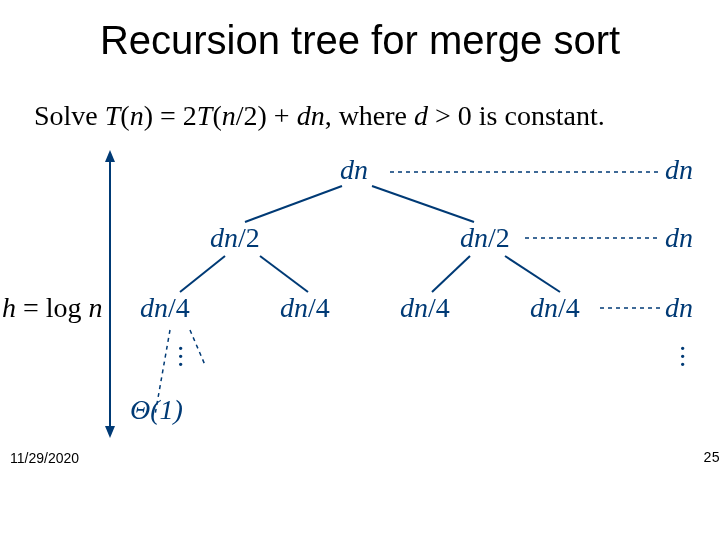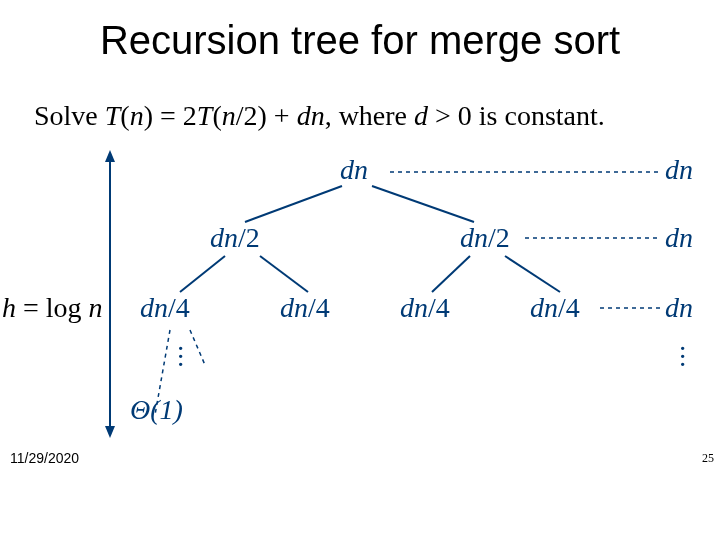--- a/index.html
+++ b/index.html
@@ -63,24 +63,24 @@
   .footer-date {
     position: absolute;
     left: 10px;
     bottom: 6px;
     font-size: 14px;
     font-family: Arial, Helvetica, sans-serif;
     margin-top: 22px;
   }
   .footer-page {
     position: absolute;
-    right: 6px;
+    right: 0;
     bottom: 6px;
-    font-size: 12px;
-    font-family: Liberation Serif, serif;
+    font-size: 14px;
+    font-family: Liberation Mono, monospace;
   }
   svg { position: absolute; top: 0; left: 0; }
   .edge { stroke: #003a75; stroke-width: 2; fill: none; }
   .dashededge { stroke: #003a75; stroke-width: 1.5; stroke-dasharray: 4 4; fill: none; }
   .harrow { stroke: #003a75; stroke-width: 2; fill: none; }
   .arrowhead { fill: #003a75; }
 </style>
 </head>
 <body>
 

